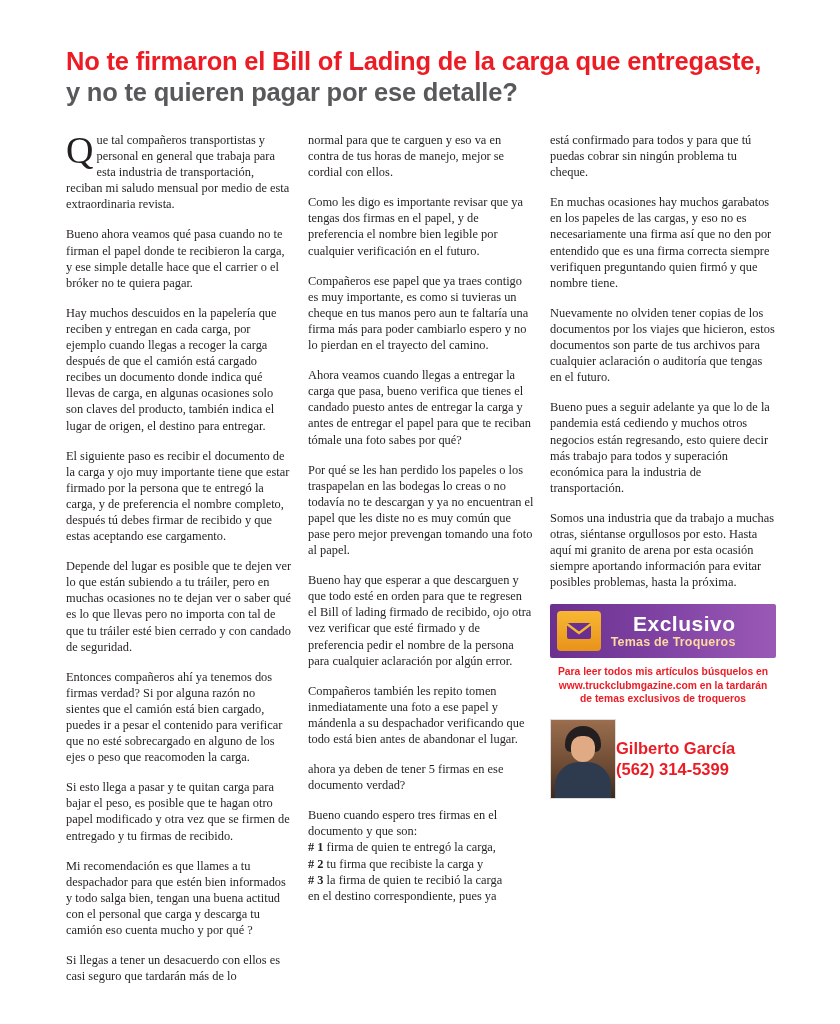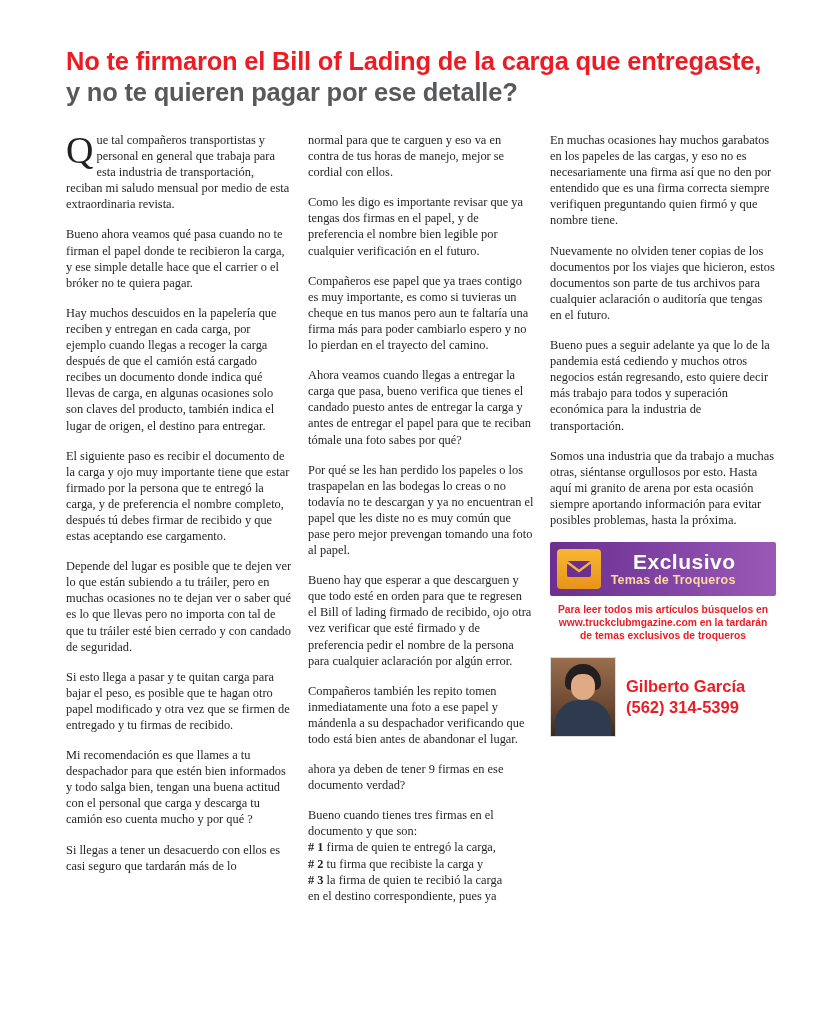--- a/index.html
+++ b/index.html
@@ -136,21 +136,20 @@
     font-weight: bold;
   }
   .promo-text .site {
     color: #ed1c24;
   }
   
   .author {
     margin-top: 14px;
     display: flex;
     align-items: center;
-    gap: 10px;
   }
   .author-photo {
     width: 64px;
     height: 78px;
     background: #b5723a;
     background: linear-gradient(180deg,#9a6e4e 0%, #6d4a33 60%, #3a2a1e 100%);
     position: relative;
     overflow: hidden;
     border: 1px solid #ddd;
   }
@@ -193,42 +192,44 @@
   </div>
 
   <div class="columns">
 
     <div class="col">
       <p class="dropcap-p"><span class="dropcap">Q</span><span>ue tal compañeros transportistas y personal en general que trabaja para esta industria de transportación, reciban mi saludo mensual por medio de esta extraordinaria revista.</span></p>
       <p>Bueno ahora veamos qué pasa cuando no te firman el papel donde te recibieron la carga, y ese simple detalle hace que el carrier o el bróker no te quiera pagar.</p>
       <p>Hay muchos descuidos en la papelería que reciben y entregan en cada carga, por ejemplo cuando llegas a recoger la carga después de que el camión está cargado recibes un documento donde indica qué llevas de carga, en algunas ocasiones solo son claves del producto, también indica el lugar de origen, el destino para entregar.</p>
       <p>El siguiente paso es recibir el documento de la carga y ojo muy importante tiene que estar firmado por la persona que te entregó la carga, y de preferencia el nombre completo, después tú debes firmar de recibido y que estas aceptando ese cargamento.</p>
       <p>Depende del lugar es posible que te dejen ver lo que están subiendo a tu tráiler, pero en muchas ocasiones no te dejan ver o saber qué es lo que llevas pero no importa con tal de que tu tráiler esté bien cerrado y con candado de seguridad.</p>
+      <p>Entonces compañeros ahí ya tenemos dos firmas verdad? Si por alguna razón no sientes que el camión está bien cargado, puedes ir a pesar el contenido para verificar que no esté sobrecargado en alguno de los ejes o peso que reacomoden la carga.</p>
       <p>Si esto llega a pasar y te quitan carga para bajar el peso, es posible que te hagan otro papel modificado y otra vez que se firmen de entregado y tu firmas de recibido.</p>
       <p>Mi recomendación es que llames a tu despachador para que estén bien informados y todo salga bien, tengan una buena actitud con el personal que carga y descarga tu camión eso cuenta mucho y por qué ?</p>
       <p>Si llegas a tener un desacuerdo con ellos es casi seguro que tardarán más de lo</p>
     </div>
 
     <div class="col">
       <p>normal para que te carguen y eso va en contra de tus horas de manejo, mejor se cordial con ellos.</p>
       <p>Como les digo es importante revisar que ya tengas dos firmas en el papel, y de preferencia el nombre bien legible por cualquier verificación en el futuro.</p>
       <p>Compañeros ese papel que ya traes contigo es muy importante, es como si tuvieras un cheque en tus manos pero aun te faltaría una firma más para poder cambiarlo espero y no lo pierdan en el trayecto del camino.</p>
       <p>Ahora veamos cuando llegas a entregar la carga que pasa, bueno verifica que tienes el candado puesto antes de entregar la carga y antes de entregar el papel para que te reciban tómale una foto sabes por qué?</p>
       <p>Por qué se les han perdido los papeles o los traspapelan en las bodegas lo creas o no todavía no te descargan y ya no encuentran el papel que les diste no es muy común que pase pero mejor prevengan tomando una foto al papel.</p>
       <p>Bueno hay que esperar a que descarguen y que todo esté en orden para que te regresen el Bill of lading firmado de recibido, ojo otra vez verificar que esté firmado y de preferencia pedir el nombre de la persona para cualquier aclaración por algún error.</p>
       <p>Compañeros también les repito tomen inmediatamente una foto a ese papel y mándenla a su despachador verificando que todo está bien antes de abandonar el lugar.</p>
-      <p>ahora ya deben de tener 9 firmas en ese documento verdad?</p>
-      <p class="tight">Bueno cuando tienes tres firmas en el documento y que son:</p>
+      <p>ahora ya deben de tener 5 firmas en ese documento verdad?</p>
+      <p class="tight">Bueno cuando espero tres firmas en el documento y que son:</p>
       <p class="tight"><span class="bold"># 1</span><span> firma de quien te entregó la carga,</span></p>
       <p class="tight"><span class="bold"># 2</span><span> tu firma que recibiste la carga y</span></p>
       <p class="tight"><span class="bold"># 3</span><span> la firma de quien te recibió la carga</span></p>
       <p>en el destino correspondiente, pues ya</p>
     </div>
 
     <div class="col">
+      <p>está confirmado para todos y para que tú puedas cobrar sin ningún problema tu cheque.</p>
       <p>En muchas ocasiones hay muchos garabatos en los papeles de las cargas, y eso no es necesariamente una firma así que no den por entendido que es una firma correcta siempre verifiquen preguntando quien firmó y que nombre tiene.</p>
       <p>Nuevamente no olviden tener copias de los documentos por los viajes que hicieron, estos documentos son parte de tus archivos para cualquier aclaración o auditoría que tengas en el futuro.</p>
       <p>Bueno pues a seguir adelante ya que lo de la pandemia está cediendo y muchos otros negocios están regresando, esto quiere decir más trabajo para todos y superación económica para la industria de transportación.</p>
       <p>Somos una industria que da trabajo a muchas otras, siéntanse orgullosos por esto. Hasta aquí mi granito de arena por esta ocasión siempre aportando información para evitar posibles problemas, hasta la próxima.</p>
 
       <div class="promo">
         <div class="logo-box">
           <div class="logo-badge">
             <svg width="26" height="18" viewBox="0 0 26 18" aria-hidden="true">
               <rect x="1" y="1" width="24" height="16" rx="2" fill="#6b2f8f"></rect>

